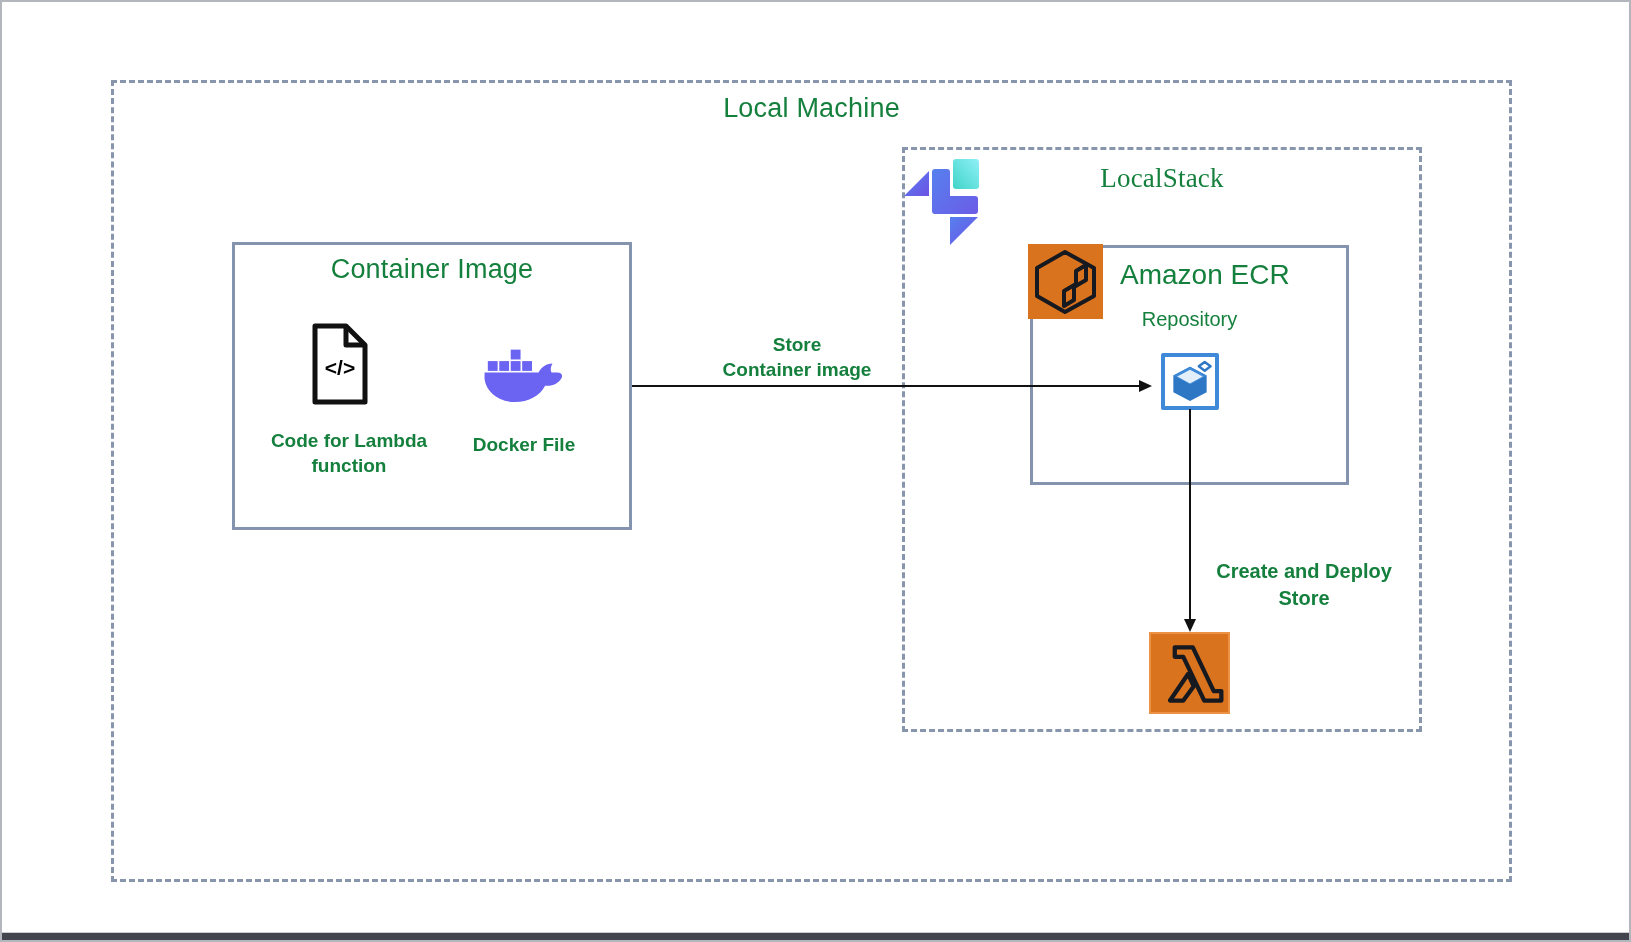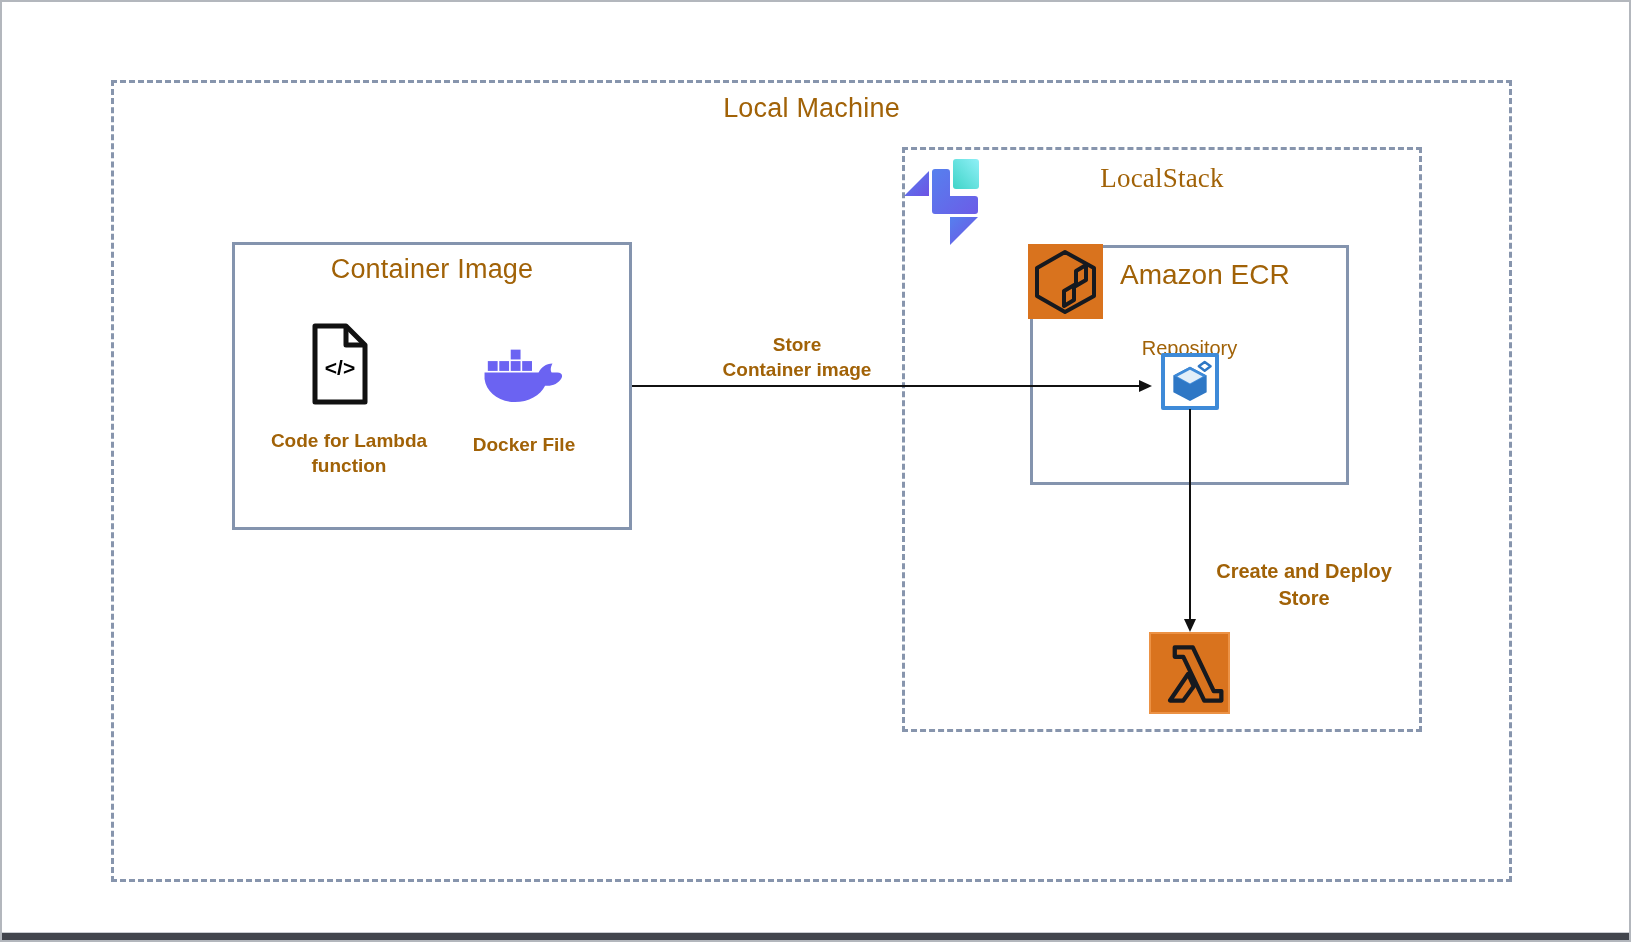--- a/index.html
+++ b/index.html
@@ -1,18 +1,18 @@
 <!DOCTYPE html>
 <html style="--border-slate: #8494ae; --dash-slate: #8795ad; --aws-orange: #d9731e; --aws-orange-light: #ec9245; --docker-purple: #6b63f2; --repo-blue: #3e8ad8; --repo-blue-dark: #2e77c5; --ls-teal: #3fd4c8; --ls-teal-light: #90f0f7; --ls-blue: #5680ee; --ls-indigo: #6c5ce7; --ls-purple: #6d53e4; --ink: #16191f;"><head>
 <meta charset="utf-8">
 <style>
   html,body{margin:0;padding:0;background:#fff;}
   .page{
     position:relative;width:1631px;height:942px;background:#ffffff;
-    font-family:"Liberation Sans", sans-serif;color:#a16207;
+    font-family:"Liberation Sans", sans-serif;color:#15803d;
     border:2px solid #b3b7bd;box-sizing:border-box;overflow:hidden;
   }
   .bottom-bar{position:absolute;left:0;right:0;bottom:0;height:7px;background:#42454d;border-top:1px solid #c9ccd1;}
   .dashed-box{position:absolute;border:3px dashed var(--dash-slate);box-sizing:border-box;background:transparent;}
   .solid-box{position:absolute;border:3px solid var(--border-slate);box-sizing:border-box;background:#fff;}
   .box-title{position:absolute;left:0;right:0;text-align:center;font-size:27px;letter-spacing:.2px;}
   .label{position:absolute;text-align:center;font-size:19px;line-height:25px;font-weight:bold;}
   .sub-label{position:absolute;text-align:center;font-size:20px;}
   .icon{position:absolute;}
   .line-h{position:absolute;height:2px;background:#111;z-index:5;}
@@ -86,21 +86,21 @@
       </defs>
       <polygon points="4,42 29,17 29,42" fill="url(#g-purple)"></polygon>
       <path d="M35,15 h12 a3,3 0 0 1 3,3 v24 h25 a3,3 0 0 1 3,3 v12 a3,3 0 0 1 -3,3 H35 a3,3 0 0 1 -3,-3 V18 a3,3 0 0 1 3,-3 Z" fill="url(#g-blue)"></path>
       <rect x="53" y="5" width="26" height="30" rx="3" fill="url(#g-teal)"></rect>
       <polygon points="50,63 78,63 50,91" fill="url(#g-purple)"></polygon>
     </svg>
   </div>
 
   <div class="solid-box" style="left:1028px;top:243px;width:319px;height:240px;">
     <div style="position:absolute;left:87px;top:11px;font-size:28px;">Amazon ECR</div>
-    <div class="sub-label" style="left:0;right:0;top:89px;">Repository</div>
+    <div class="sub-label" style="left:0;right:0;top:60px;">Repository</div>
   </div>
 
   <div class="ecr-badge" style="left:1026px;top:242px;">
     <svg width="75" height="75" viewBox="0 0 75 75">
       <g fill="none" style="stroke:var(--ink)" stroke-width="4" stroke-linejoin="round">
         <path d="M37,8 L66,24 V52 L37,68 L9,52 V24 Z"></path>
         <path d="M48,27 l10,-6 v15 l-12,7 v13 l-10,6 v-15 l12,-7 Z"></path>
       </g>
     </svg>
   </div>

